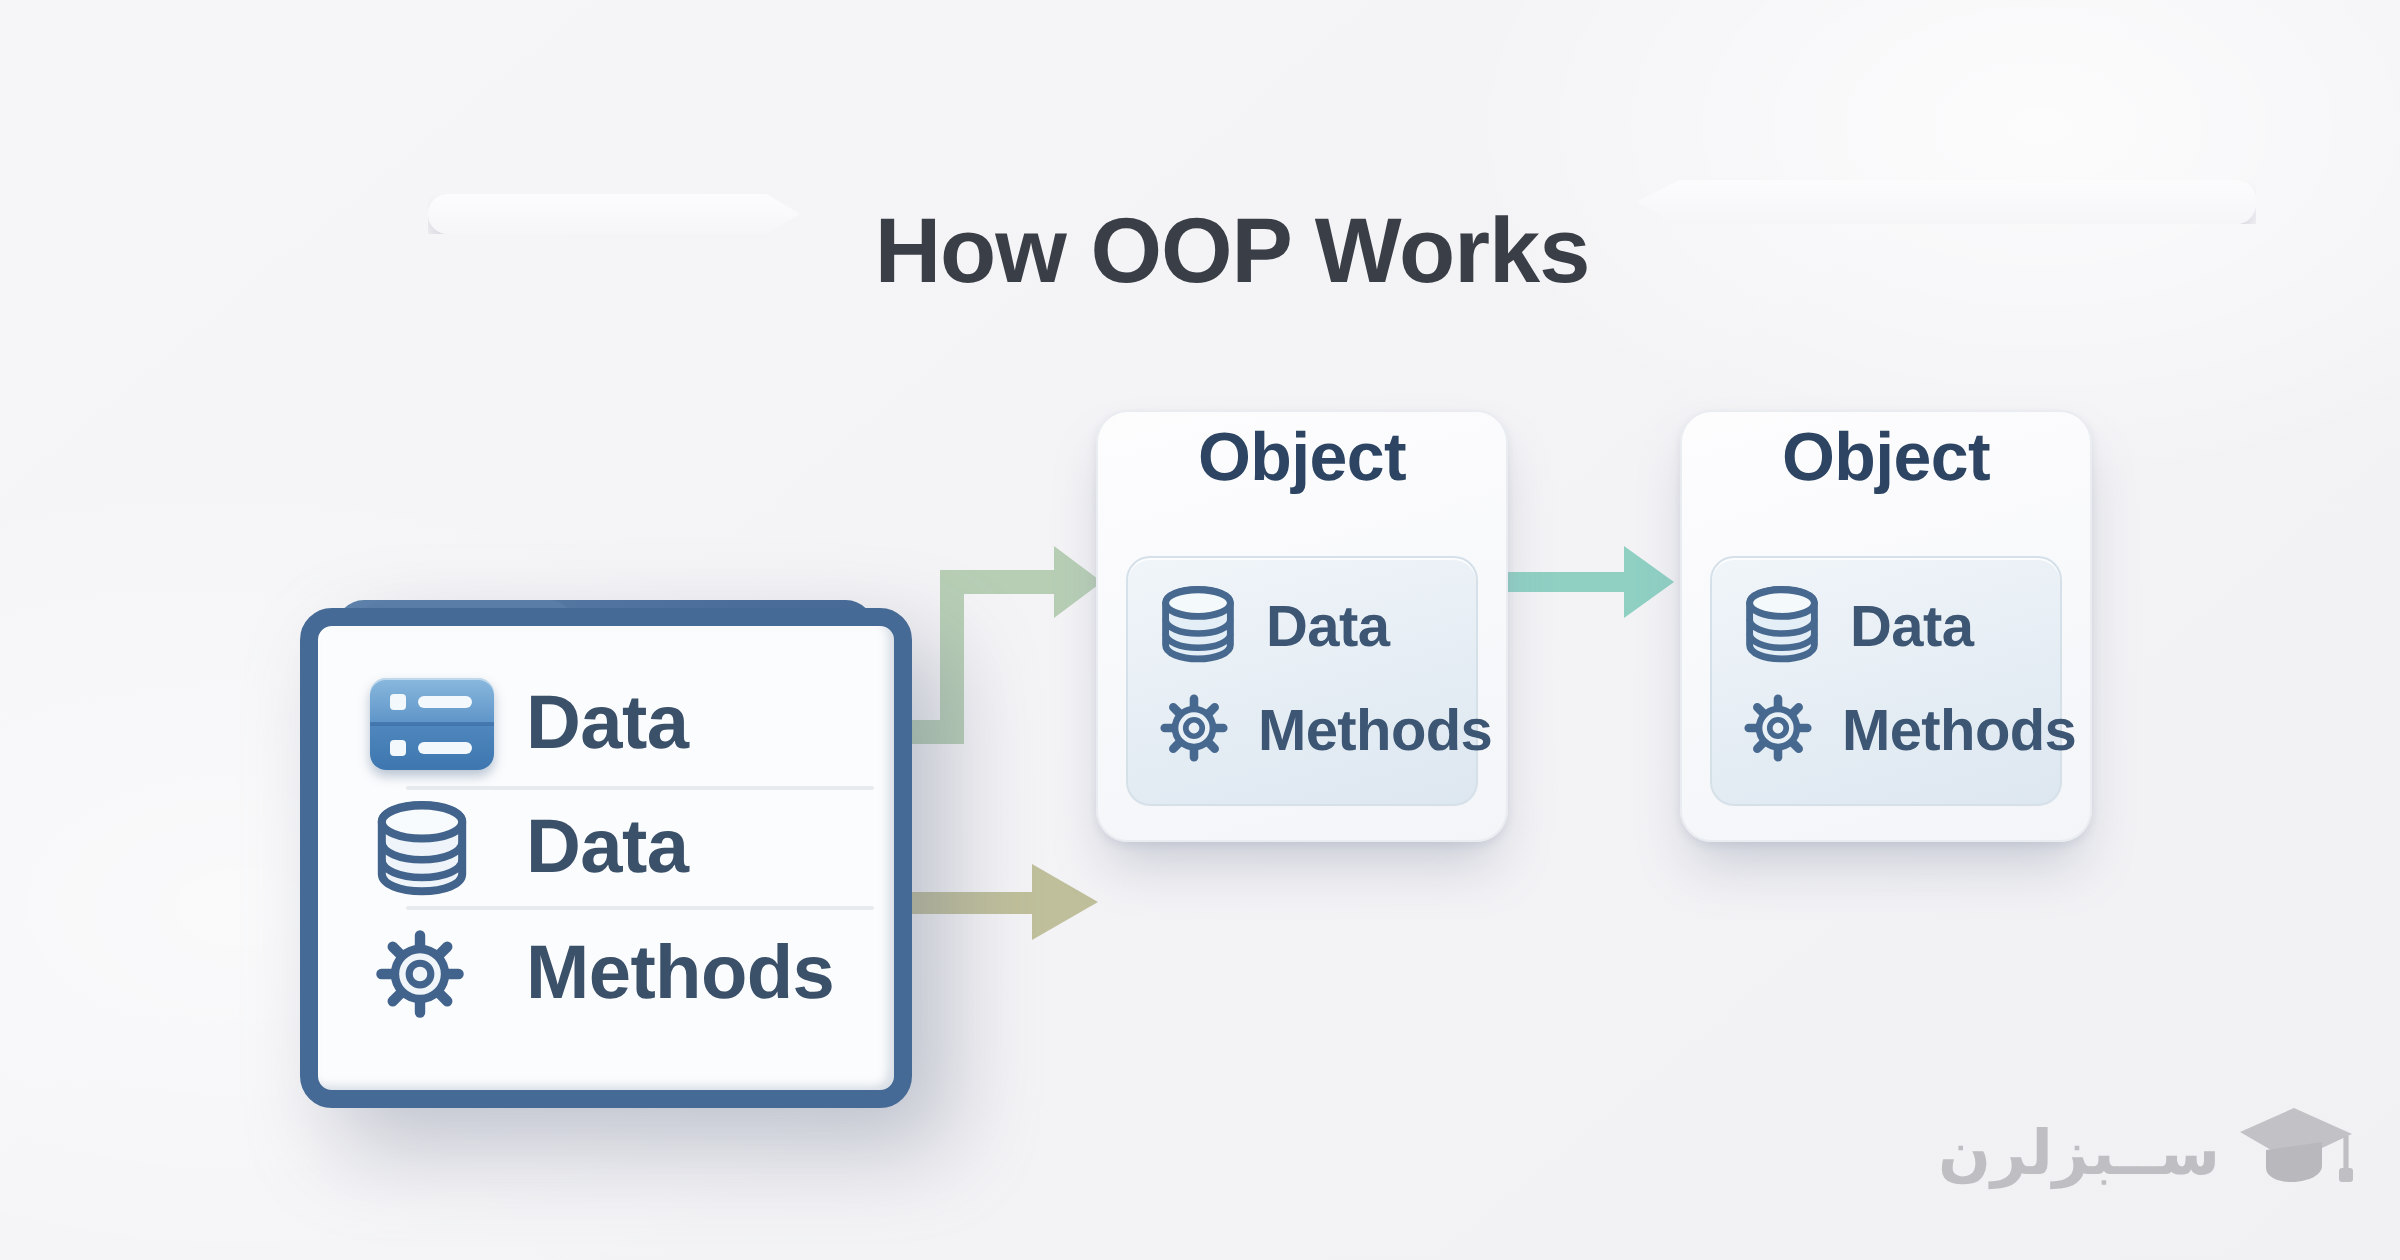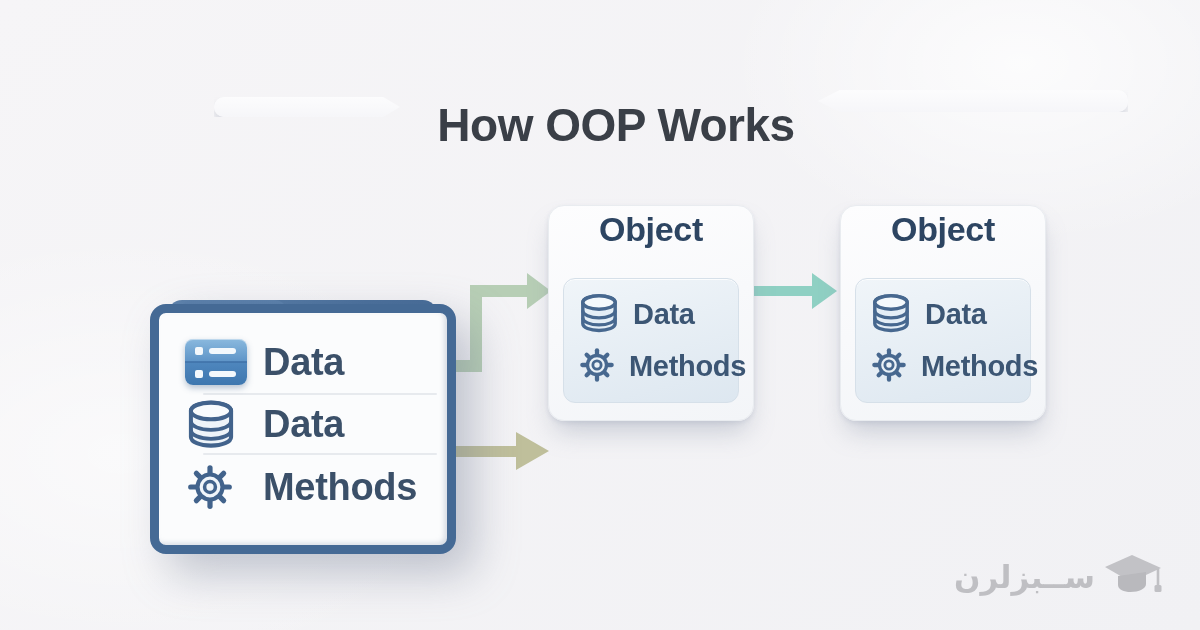--- a/index.html
+++ b/index.html
@@ -61,21 +61,21 @@
     box-shadow:0 16px 26px -6px rgba(140,150,170,.42), 0 2px 4px rgba(150,160,180,.22);}
   .card-title{margin:4px 0 0 0;text-align:center;font-size:34px;font-weight:600;color:#2d4562;letter-spacing:-.3px;}
   .card-panel{position:absolute;left:14px;right:14px;top:72px;height:125px;border-radius:12px;
     background:linear-gradient(165deg,#f0f5f9 0%,#dde7f0 100%);
     border:1px solid #d6e0e9;
     box-shadow:inset 0 1px 0 rgba(255,255,255,.8);
     display:flex;flex-direction:column;justify-content:center;gap:10px;padding:0 0 0 14px;box-sizing:border-box;}
   .crow{display:flex;align-items:center;gap:13px;height:42px;}
   .clabel{font-size:29px;font-weight:600;color:#3c5674;letter-spacing:-.3px;}
   
-  .watermark{position:absolute;right:35px;bottom:27px;display:flex;align-items:center;gap:6px;}
+  .watermark{position:absolute;right:20px;bottom:27px;display:flex;align-items:center;gap:6px;}
   .wm-text{font-size:31px;font-weight:700;color:#bfbfc3;direction:rtl;line-height:1;}
 </style>
 </head>
 <body>
 
 <div class="canvas">
 
   <div class="ribbon ribbon-left"></div>
   <div class="ribbon ribbon-right"></div>
 

